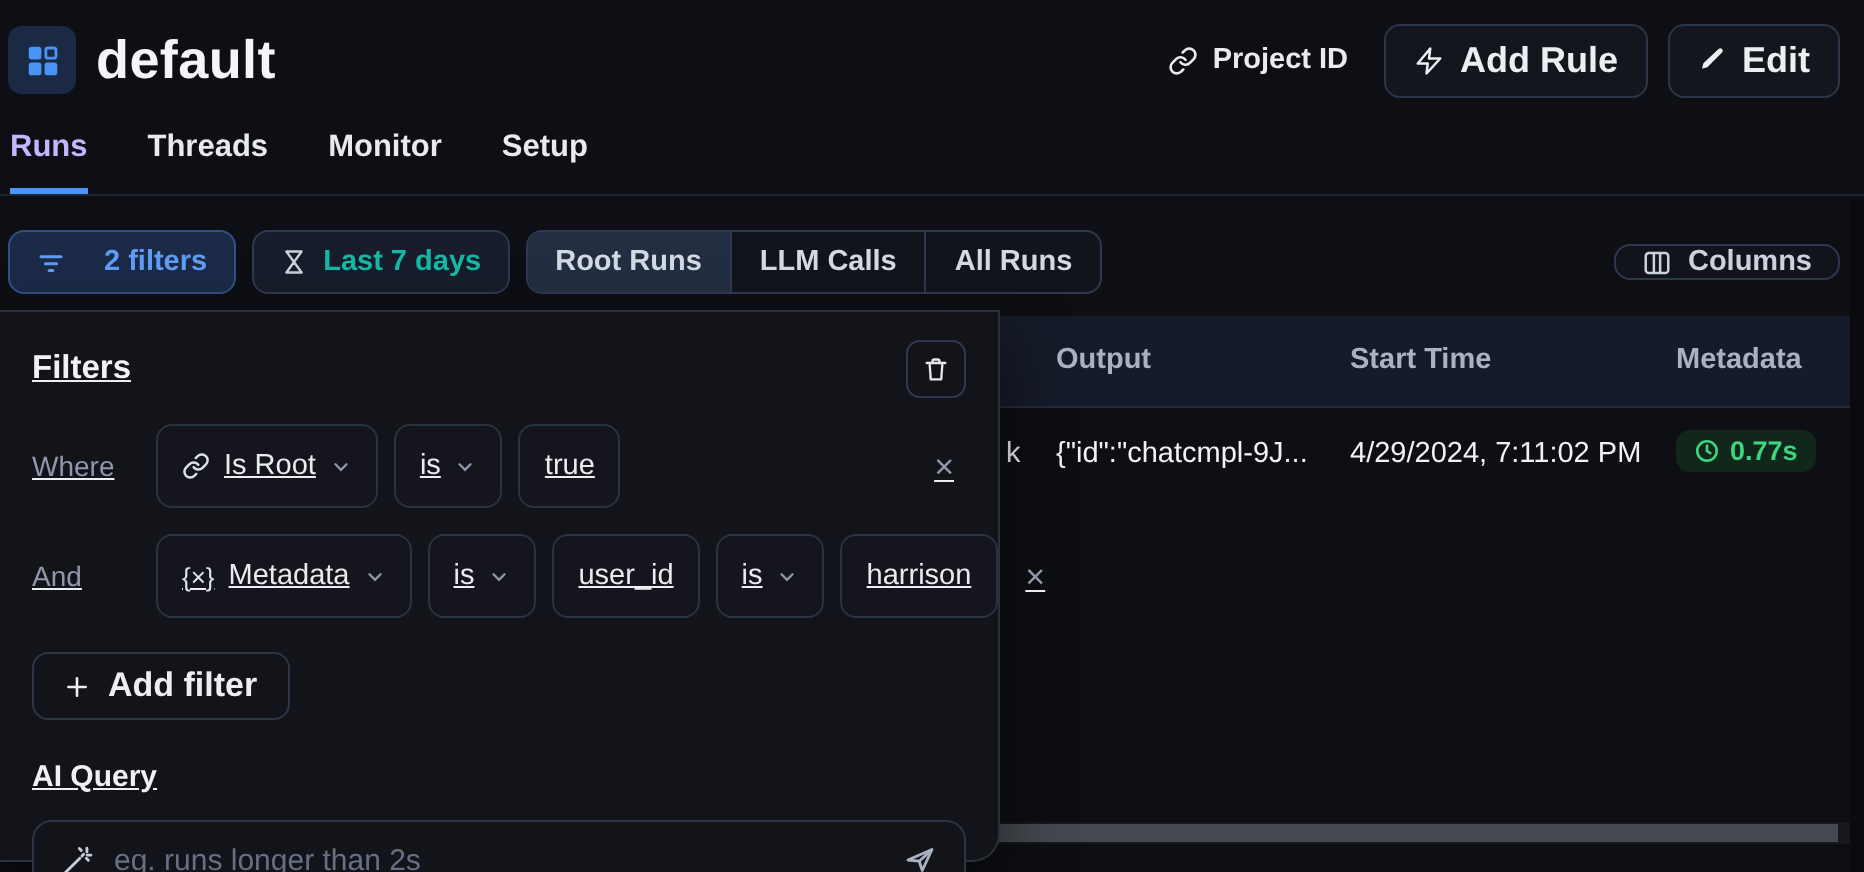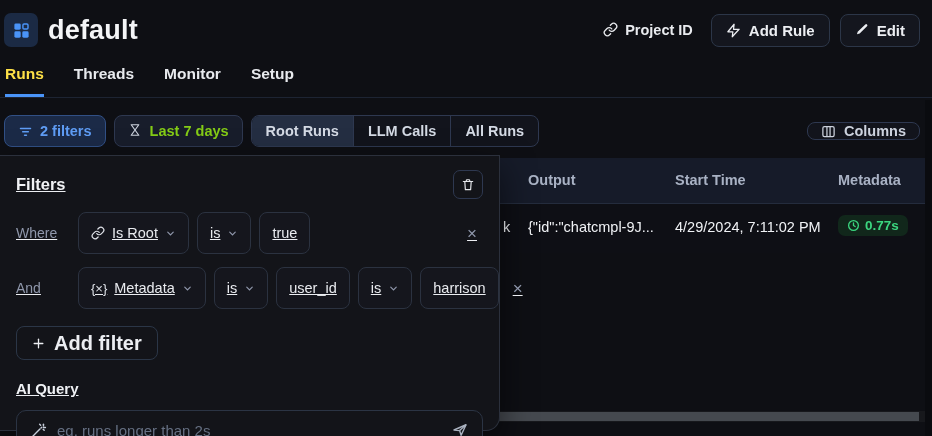--- a/index.html
+++ b/index.html
@@ -6,39 +6,39 @@
   html,body { width:932px; height:436px; background:#0e0f14; overflow:hidden;
     font-family:"Liberation Sans", sans-serif; color:#eceef2; }
   .page { position:relative; width:932px; height:436px; }
 
   
   .header { display:flex; align-items:center; height:50px; padding:10px 12px 0 4px; gap:10px; }
   .proj-icon { width:34px; height:34px; border-radius:7px; background:#1b2a44;
     display:flex; align-items:center; justify-content:center; flex:none; }
   .page-title { font-size:27px; font-weight:700; color:#f4f5f7; letter-spacing:.2px; }
   .header-right { margin-left:auto; display:flex; align-items:center; gap:10px; }
-  .text-btn { display:flex; align-items:flex-start; gap:7px; color:#e9ebef; font-size:14.5px;
+  .text-btn { display:flex; align-items:center; gap:7px; color:#e9ebef; font-size:14.5px;
     font-weight:600; padding:6px 8px; border-radius:8px; cursor:pointer; }
-  .ghost-btn { display:flex; align-items:center; gap:8px; color:#eceef2; font-size:15px;
+  .ghost-btn { display:flex; align-items:center; gap:8px; color:#eceef2; font-size:18px;
     font-weight:600; padding:7px 14px; border:1px solid #2c3648; border-radius:8px;
     background:#14161e; cursor:pointer; }
 
   
   .tabbar { display:flex; gap:30px; padding:14px 0 0 5px; border-bottom:1px solid #1d2433;
     height:48px; align-items:flex-end; }
   .tab { font-size:15.5px; font-weight:600; color:#e8eaee; padding-bottom:11px;
     border-bottom:3px solid transparent; cursor:pointer; }
-  .tab.active { color:#fde047; border-bottom-color:#4a94f8; }
+  .tab.active { color:#c4b5fd; border-bottom-color:#4a94f8; }
 
   
   .filterbar { display:flex; align-items:center; gap:8px; padding:17px 12px 0 4px; }
-  .filters-btn { display:flex; align-items:center; gap:7px; color:#5f9df5; font-size:14.5px;
+  .filters-btn { display:flex; align-items:center; gap:19px; color:#5f9df5; font-size:14.5px;
     font-weight:600; padding:7px 13px; background:#1b2a47; border:1px solid #315086;
     border-radius:8px; cursor:pointer; }
-  .date-btn { display:flex; align-items:flex-start; gap:8px; color:#84cc16; font-size:14.5px;
+  .date-btn { display:flex; align-items:center; gap:8px; color:#14b8a6; font-size:14.5px;
     font-weight:600; padding:7px 13px; background:#181d2b; border:1px solid #2e3850;
     border-radius:8px; cursor:pointer; }
   .segmented { display:flex; border:1px solid #2e3850; border-radius:8px; overflow:hidden;
     background:#12141c; }
   .segment { font-size:14.5px; font-weight:600; color:#d4dae4; padding:7px 14px;
     cursor:pointer; border-right:1px solid #2e3850; }
   .segment:last-child { border-right:none; }
   .segment.active { background:#242e42; }
   .columns-btn { margin-left:auto; display:flex; align-items:center; gap:8px; color:#ccd2dd;
     font-size:14.5px; font-weight:600; padding:0 13px; border:1px solid #2e3850;
@@ -66,21 +66,21 @@
   .frow { display:flex; align-items:center; gap:8px; margin-top:13px; }
   .frow-label { width:54px; flex:none; color:#8f97ab; font-size:14px; }
   .pill { display:inline-flex; align-items:center; gap:7px; height:42px; padding:0 12px;
     border:1px solid #2b3240; border-radius:8px; background:#15161d; color:#e9ebef;
     font-size:14.5px; cursor:pointer; white-space:nowrap; }
   .pill .braces { color:#dfe2e8; font-size:13px; }
   .x-btn { margin-left:auto; color:#8f97ab; font-size:17px; line-height:1; cursor:pointer;
     padding:2px 6px; }
   .add-filter { display:inline-flex; align-items:center; gap:9px; margin-top:17px; height:34px;
     padding:0 15px; border:1px solid #2b3647; border-radius:8px; background:transparent;
-    color:#eceef2; font-size:20px; font-weight:600; cursor:pointer; }
+    color:#eceef2; font-size:17px; font-weight:600; cursor:pointer; }
   .ai-label { margin-top:20px; font-size:15px; font-weight:600; color:#eff1f4; }
   .ai-input { margin-top:13px; display:flex; align-items:center; gap:10px; height:40px;
     border:1px solid #2b3444; border-radius:10px; padding:0 13px; background:#131419; }
   .ai-input input { flex:1; background:transparent; border:none; outline:none; color:#e9ebef;
     font-size:15px; font-family:"Liberation Sans", sans-serif; }
   .ai-input input::placeholder { color:#667083; }
 
   .vtrack { position:absolute; right:0; top:100px; width:7px; height:336px; background:#0a0b0f; }
   svg { display:block; }
 </style>

